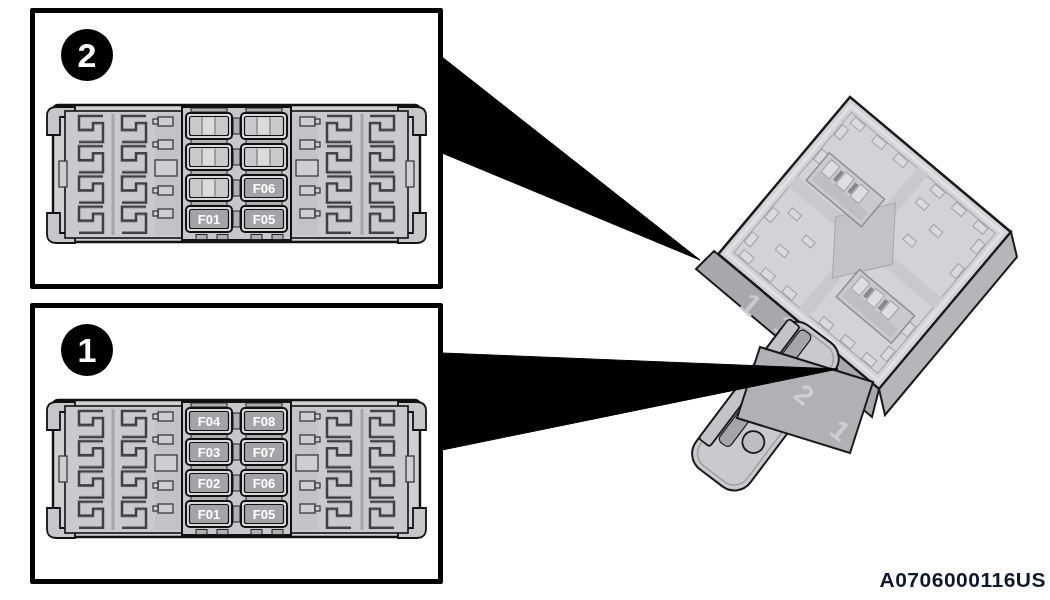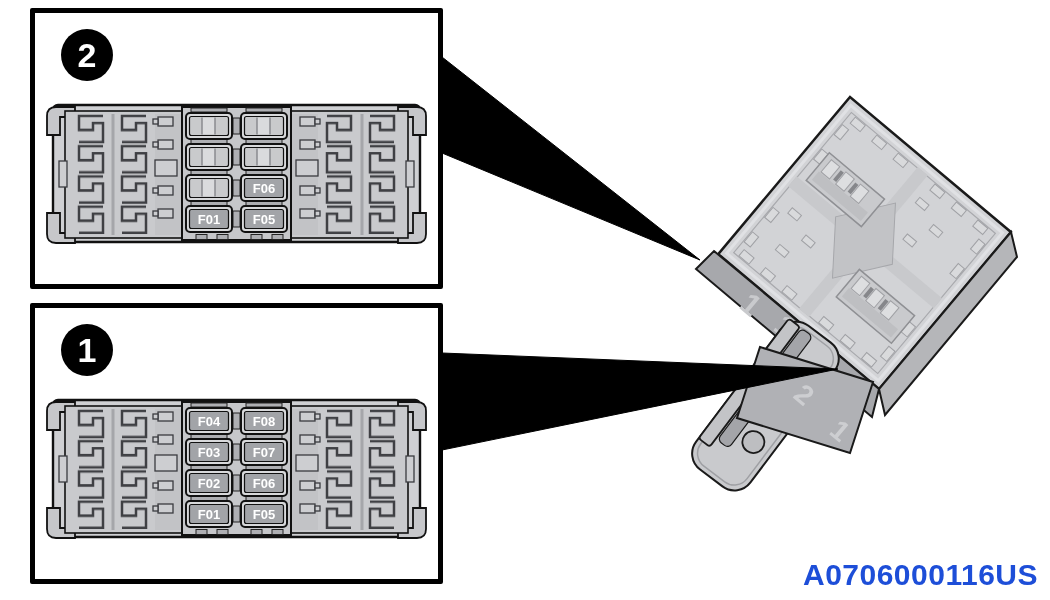--- a/index.html
+++ b/index.html
@@ -7,22 +7,22 @@
           font-family:"Liberation Sans",sans-serif;}
   .panel{position:absolute;left:30px;width:403px;height:271px;border:5px solid #000;
          background:#fff;border-radius:2px;}
   .panel.p2{top:8px;}
   .panel.p1{top:303px;}
   .badge{position:absolute;left:26px;top:16px;width:52px;height:52px;border-radius:50%;
          background:#000;color:#fff;font-weight:bold;font-size:34px;line-height:52px;
          text-align:center;}
   .fusebox{position:absolute;left:10px;top:90px;width:383px;height:145px;}
   .overlay{position:absolute;left:0;top:0;width:1050px;height:600px;z-index:5;}
-  .partcode{position:absolute;right:12px;bottom:8px;font-weight:bold;font-size:30px;
-            color:#1d4ed8;letter-spacing:.5px;z-index:6;}
+  .partcode{position:absolute;right:4px;bottom:8px;font-weight:bold;font-size:21px;
+            color:#0f172a;letter-spacing:.5px;z-index:6;}
 
   
   .body{fill:#cfd0d3;stroke:#111;stroke-width:2.4;}
   .hook{fill:#c6c7ca;stroke:#111;stroke-width:1.8;}
   .zone{fill:#c9cacd;stroke:#111;stroke-width:1.6;}
   .minibg{fill:#c2c3c6;}
   .zsplit{fill:#a5a6aa;}
   .ctr{fill:#c6c7ca;stroke:#111;stroke-width:2;}
   .fo{fill:#d8d9db;stroke:#111;stroke-width:2;}
   .fi{fill:#a2a4a8;stroke:#111;stroke-width:1.2;}

